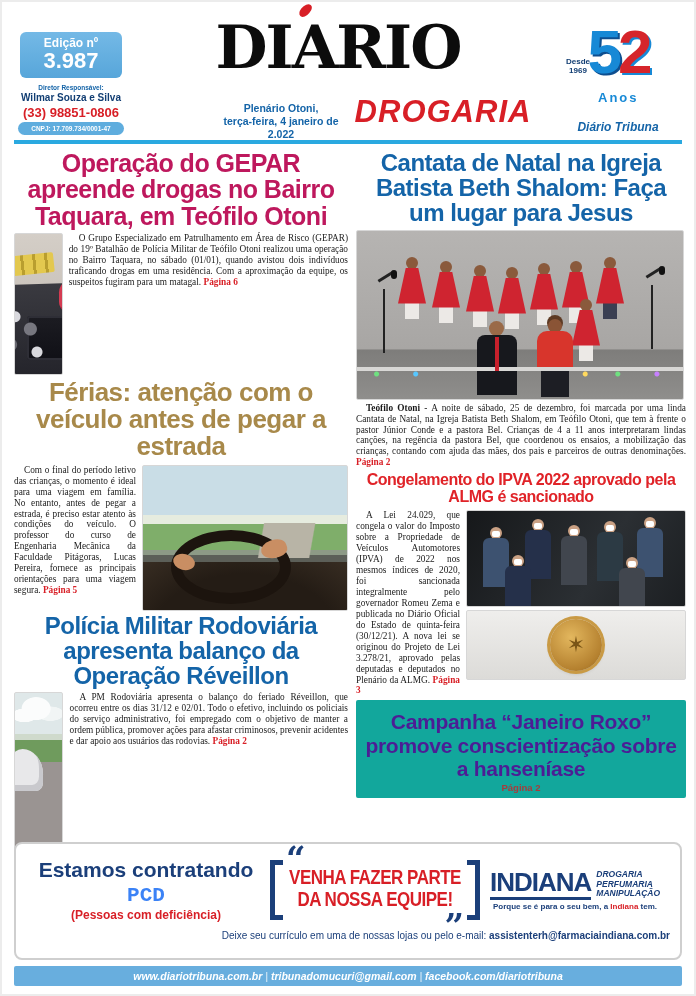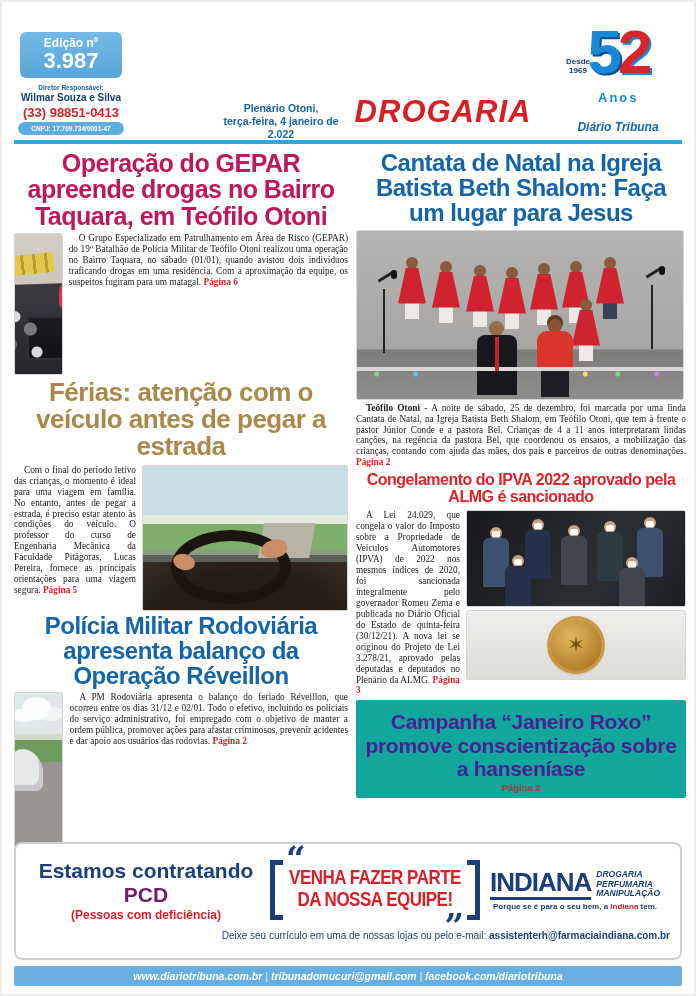--- a/index.html
+++ b/index.html
@@ -167,21 +167,21 @@
               text-align:center; }
   .teal-h { color:#4c1d95; font-size:21px; font-weight:bold; line-height:1.1; letter-spacing:-0.3px; }
   .teal-p { margin-top:2px; font-size:9.5px; font-weight:bold; color:#a63c3c; }
 
   
   .ad { position:absolute; left:14px; right:14px; top:842px; height:118px;
         border:2px solid #cfcfcf; border-radius:8px; background:#fff; padding:6px 10px 4px; }
   .ad-row { display:flex; align-items:center; height:80px; }
   .ad-hiring { width:240px; text-align:center; }
   .ad-h1 { font-size:21px; color:#1b3f7a; font-weight:bold; }
-  .ad-h1 .hl-pcd { color:#701a75; }
+  .ad-h1 .hl-pcd { color:#3b82f6;font-family:Liberation Mono, monospace; }
   .ad-h2 { font-size:12px; color:#d81f26; font-weight:bold; margin-top:1px; }
   .ad-cta { position:relative; width:210px; height:76px; margin-left:4px; }
   .brk { position:absolute; top:8px; width:13px; height:60px; border:5px solid #1b3f7a; }
   .brk-l { left:0; border-right:none; }
   .brk-r { right:0; border-left:none; }
   .quote-o { position:absolute; top:-14px; left:16px; font-size:34px; font-weight:bold; color:#1b3f7a;
              font-family:"DejaVu Serif", serif; }
   .quote-c { position:absolute; bottom:-18px; right:16px; font-size:34px; font-weight:bold; color:#1b3f7a;
              font-family:"DejaVu Serif", serif; }
   .cta-txt { position:absolute; left:16px; right:16px; top:18px; text-align:center; color:#d81f26;
@@ -209,23 +209,24 @@
 
 <div class="page">
 
   <div class="header">
     <div class="ed-box">
       <div class="ed-label">Edição nº</div>
       <div class="ed-num">3.987</div>
     </div>
     <div class="dir-label">Diretor Responsável:</div>
     <div class="dir-name">Wilmar Souza e Silva</div>
-    <div class="phone">(33) 98851-0413</div>
+    <div class="phone">(33) 98851-0806</div>
     <div class="cnpj">CNPJ: 17.709.734/0001-47</div>
 
+    <div class="masthead"><span>DI</span><span class="mast-a">A</span><span>RIO</span></div>
     <div class="dateline">
       <div>Plenário Otoni,</div>
       <div>terça-feira, 4 janeiro de 2.022</div>
     </div>
     <div class="tribuna">DROGARIA</div>
 
     <div class="logo52">
       <div class="num52"><span class="num5">5</span><span class="num2">2</span></div>
       <div class="since">
         <div>Desde</div>

